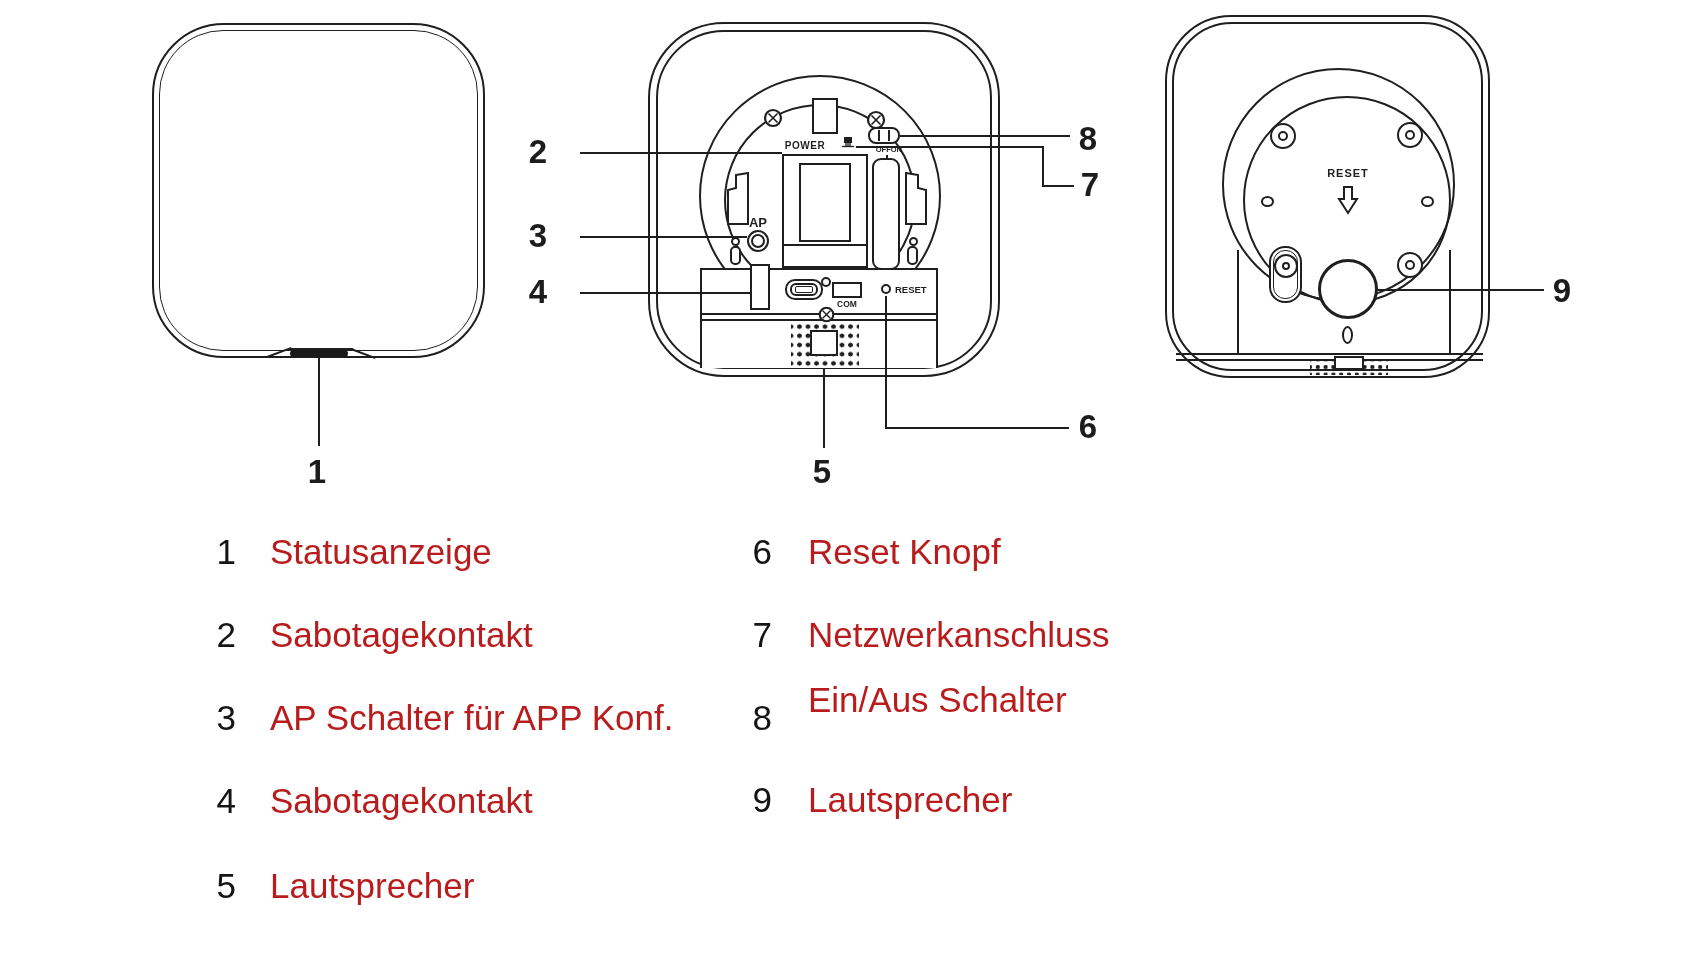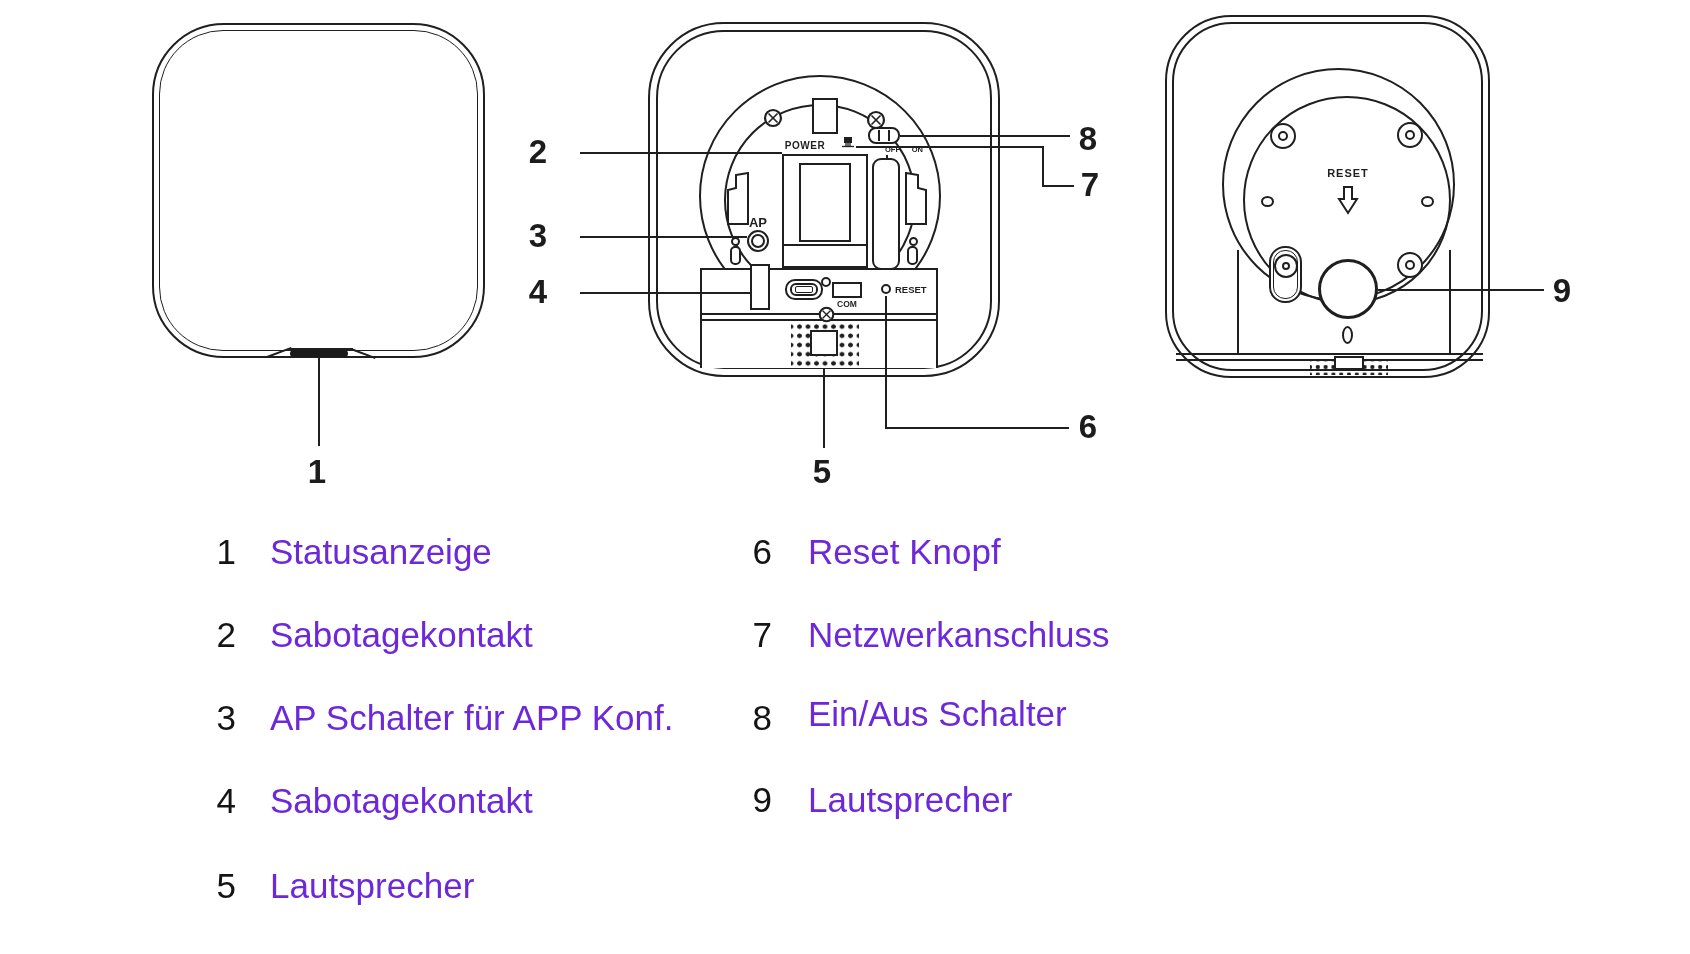--- a/index.html
+++ b/index.html
@@ -7,21 +7,21 @@
           font-family:"Liberation Sans", sans-serif;color:#141414;}
   .abs{position:absolute;box-sizing:border-box;}
   .ln{background:#1f1f1f;}
   .outline{border:2px solid #1f1f1f;background:#fff;}
   .outline-t{border:2px solid #1f1f1f;background:transparent;}
   .thin{border-width:1.5px;}
   .round{border-radius:50%;}
   .lbl{font-weight:bold;color:#1f1f1f;text-align:center;white-space:nowrap;line-height:1;}
   .callout-num{font-size:33px;font-weight:700;color:#1c1c1c;text-align:center;width:44px;height:44px;line-height:44px;}
   .legend-num{font-size:35px;color:#141414;text-align:right;width:48px;height:52px;line-height:52px;}
-  .legend-label{font-size:35px;color:#6d28d9;height:52px;line-height:52px;white-space:nowrap;}
+  .legend-label{font-size:35px;color:#b91c1c;height:52px;line-height:52px;white-space:nowrap;}
   .dots-m{background-image:radial-gradient(circle,#1f1f1f 2px,transparent 2.6px);background-size:8.5px 9.2px;background-position:center;}
   .dots-r{background-image:radial-gradient(circle,#1f1f1f 1.8px,transparent 2.4px);background-size:7.8px 7.5px;background-position:center;}
 </style>
 </head>
 <body>
 
 <div id="canvas">
 
   <div>
     <div class="abs outline-t" style="left:152px;top:23px;width:333px;height:335px;border-radius:72px;"></div>
@@ -63,21 +63,21 @@
     <div class="abs ln" style="left:888px;top:130px;width:2px;height:11px;"></div>
 
     <svg class="abs" style="left:840px;top:136px;" width="16" height="12" viewBox="0 0 16 12">
       <rect x="4" y="1" width="8" height="6" fill="#1f1f1f"></rect>
       <line x1="6" y1="7" x2="6" y2="10" stroke="#1f1f1f" stroke-width="1.3"></line>
       <line x1="8" y1="7" x2="8" y2="10" stroke="#1f1f1f" stroke-width="1.3"></line>
       <line x1="10" y1="7" x2="10" y2="10" stroke="#1f1f1f" stroke-width="1.3"></line>
       <line x1="2" y1="10.5" x2="14" y2="10.5" stroke="#1f1f1f" stroke-width="1.3"></line>
     </svg>
 
-    <div class="abs" style="left:885px;top:146px;width:38px;display:flex;justify-content:space-between;">
+    <div class="abs" style="left:864px;top:146px;width:38px;display:flex;justify-content:flex-end;">
       <span class="lbl" style="font-size:7.5px;">OFF</span>
       <span class="lbl" style="font-size:7.5px;">ON</span>
     </div>
     <div class="abs ln" style="left:886px;top:155px;width:2px;height:5px;"></div>
     <div class="abs ln" style="left:882px;top:159px;width:10px;height:1.5px;"></div>
 
     <div class="abs lbl" style="left:780px;top:141px;width:50px;font-size:10px;letter-spacing:.5px;">POWER</div>
     <div class="abs outline" style="left:782px;top:154px;width:86px;height:114px;"></div>
     <div class="abs ln" style="left:782px;top:244px;width:86px;height:2px;"></div>
     <div class="abs outline-t" style="left:799px;top:163px;width:52px;height:79px;"></div>
@@ -189,18 +189,18 @@
     <div class="abs legend-num" style="left:188px;top:775px;">4</div>
     <div class="abs legend-label" style="left:270px;top:775px;">Sabotagekontakt</div>
     <div class="abs legend-num" style="left:188px;top:860px;">5</div>
     <div class="abs legend-label" style="left:270px;top:860px;">Lautsprecher</div>
 
     <div class="abs legend-num" style="left:724px;top:526px;">6</div>
     <div class="abs legend-label" style="left:808px;top:526px;">Reset Knopf</div>
     <div class="abs legend-num" style="left:724px;top:609px;">7</div>
     <div class="abs legend-label" style="left:808px;top:609px;">Netzwerkanschluss</div>
     <div class="abs legend-num" style="left:724px;top:692px;">8</div>
-    <div class="abs legend-label" style="left:808px;top:688px;">Ein/Aus Schalter</div>
+    <div class="abs legend-label" style="left:808px;top:674px;">Ein/Aus Schalter</div>
     <div class="abs legend-num" style="left:724px;top:774px;">9</div>
     <div class="abs legend-label" style="left:808px;top:774px;">Lautsprecher</div>
   </div>
 
 </div>
 
 </body></html>

